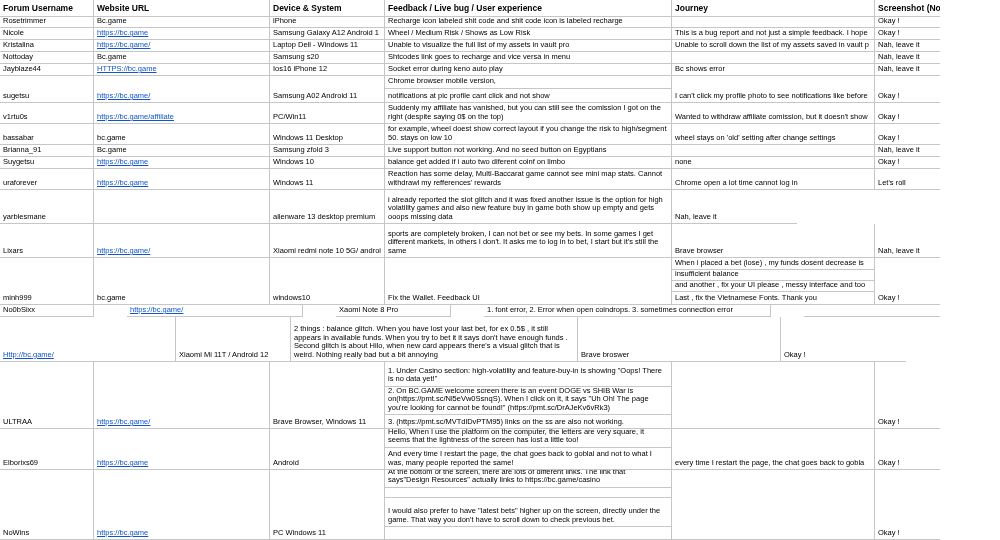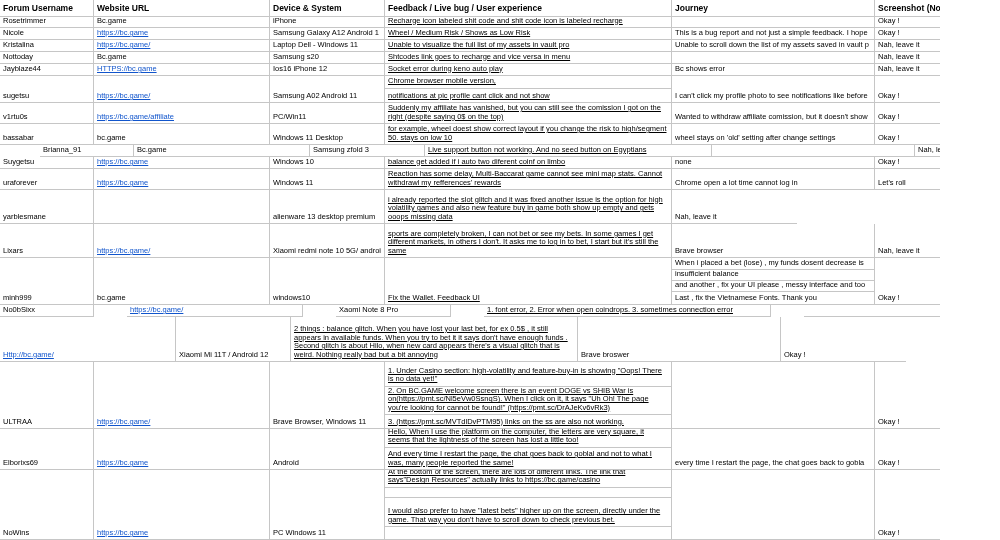--- a/index.html
+++ b/index.html
@@ -15,21 +15,21 @@
     display:flex;flex-direction:column;justify-content:flex-end;
     padding:1px 3px 2px 3px;line-height:9px;
   }
   .c0{width:94px;}
   .c1{width:176px;}
   .c2{width:115px;}
   .c3{width:287px;}
   .c4{width:203px;}
   .c5{width:125px;border-right:none;}
   .nowrap{white-space:nowrap;}
-  .wrap{white-space:normal;word-wrap:break-word;line-height:8.5px;text-decoration:underline;}
+  .wrap{white-space:normal;word-wrap:break-word;line-height:8.5px;}
   .header .cell{
     font-weight:bold;font-size:8.5px;justify-content:center;
     white-space:nowrap;padding:1px 3px;
   }
   .parts{padding:0;justify-content:flex-start;}
   .part{
     box-sizing:border-box;overflow:hidden;width:100%;
     display:flex;flex-direction:column;justify-content:flex-end;
     padding:1px 3px 2px 3px;
   }
@@ -109,21 +109,21 @@
         <div class="cell c5 nowrap">Okay !</div>
       </div>
       <div class="row" style="height: 21px;">
         <div class="cell c0 nowrap">bassabar</div>
         <div class="cell c1 nowrap">bc.game</div>
         <div class="cell c2 nowrap">Windows 11 Desktop</div>
         <div class="cell c3 wrap">for example, wheel doest show correct layout if you change the risk to high/segment 50. stays on low 10</div>
         <div class="cell c4 nowrap">wheel stays on 'old' setting after change settings</div>
         <div class="cell c5 nowrap">Okay !</div>
       </div>
-      <div class="row" style="height: 12px; padding-left: 40px;">
+      <div class="row" style="height: 12px;">
         <div class="cell c0 nowrap">Brianna_91</div>
         <div class="cell c1 nowrap">Bc.game</div>
         <div class="cell c2 nowrap">Samsung zfold 3</div>
         <div class="cell c3 wrap">Live support button not working. And no seed button on Egyptians</div>
         <div class="cell c4 nowrap"></div>
         <div class="cell c5 nowrap">Nah, leave it</div>
       </div>
       <div class="row" style="height: 12px;">
         <div class="cell c0 nowrap">Suygetsu</div>
         <div class="cell c1 nowrap link">https://bc.game</div>

